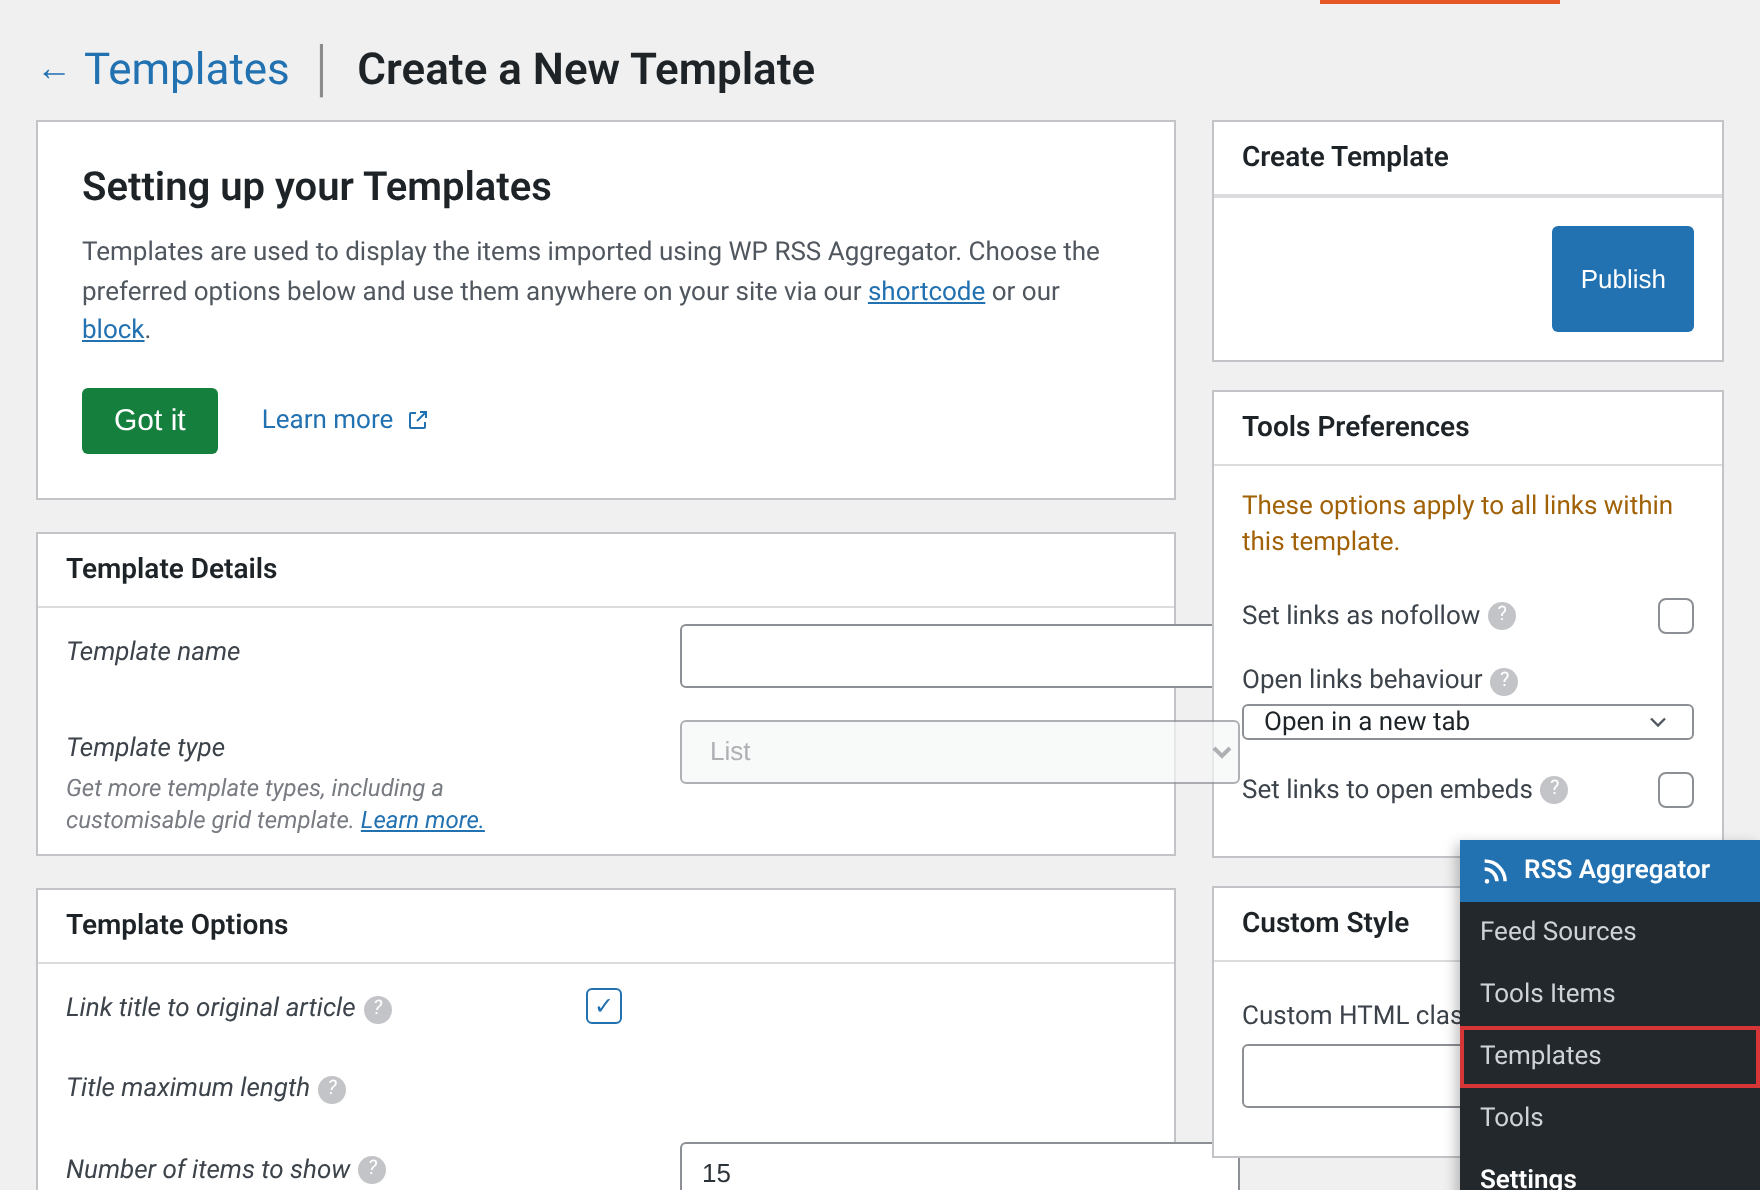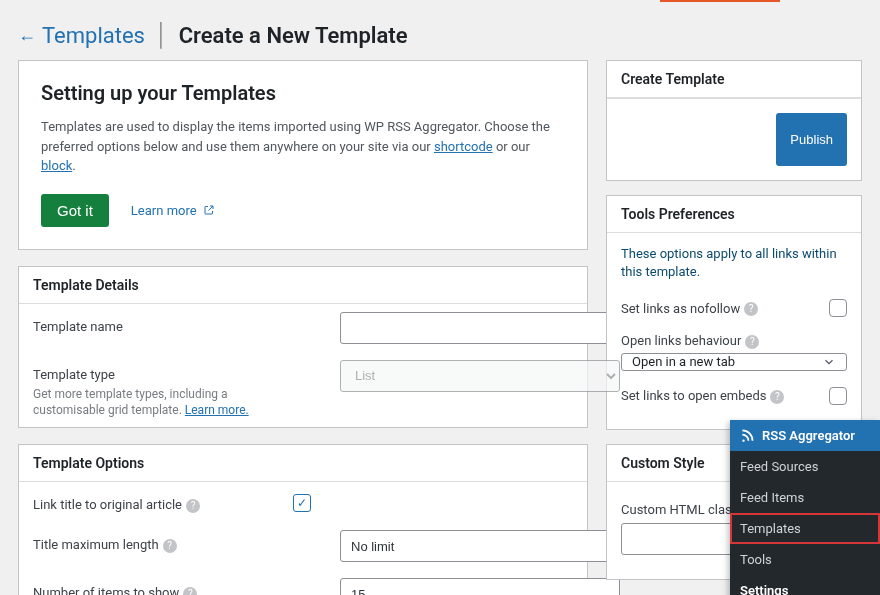--- a/index.html
+++ b/index.html
@@ -62,41 +62,42 @@
   .form-row {
     display:flex; align-items:flex-start;
     gap:20px;
     padding: 8px 14px;
   }
   .form-label {
     width: 240px;
     color:#3c434a;
     line-height:1.4;
     padding-top:6px;
+    font-style:italic;
   }
   .form-label .sub { color:#787c82; font-size:12px; margin-top:2px; }
   .form-label .sub a { color:#2271b1; text-decoration:underline; }
   .form-control { flex:1; }
   .form-control input[type=text], .form-control select {
     width:100%; height:32px; border:1px solid #8c8f94; border-radius:3px;
     padding:0 10px; font-size:13px; background:#fff; color:#2c3338;margin-left:47px;
   }
   .form-control select:disabled { background:#f6f7f7; color:#8c8f94; }
   .chk {
     width:18px; height:18px; border:1px solid #2271b1; border-radius:3px;
     display:inline-flex; align-items:center; justify-content:center;
     color:#2271b1; font-size:12px; margin-top:4px;
   }
   .help-q {
     display:inline-block; width:14px; height:14px; border-radius:50%;
     background:#c3c4c7; color:#fff; font-size:10px; text-align:center;
     line-height:14px; margin-left:4px; vertical-align:middle;
   }
 
-  .side-note { color:#0c4a6e; line-height:1.4; margin-bottom:10px; }
+  .side-note { color:#a16207; line-height:1.4; margin-bottom:10px; }
   .side-row {
     display:flex; align-items:center; justify-content:space-between;
     padding:8px 0;
   }
   .side-row .lbl { color:#3c434a; }
   .side-check {
     width:18px; height:18px; border:1px solid #8c8f94; border-radius:4px; background:#fff;
   }
   .side-select {
     width:100%; height:18px; border:1px solid #8c8f94; border-radius:3px;
@@ -194,23 +195,20 @@
           <span>Link title to original article</span><span class="help-q">?</span>
         </div>
         <div class="form-control">
           <span class="chk">✓</span>
         </div>
       </div>
       <div class="form-row">
         <div class="form-label">
           <span>Title maximum length</span><span class="help-q">?</span>
         </div>
-        <div class="form-control">
-          <input type="text" value="No limit" style="">
-        </div>
       </div>
       <div class="form-row">
         <div class="form-label">
           <span>Number of items to show</span><span class="help-q">?</span>
         </div>
         <div class="form-control">
           <input type="text" value="15" style="">
         </div>
       </div>
     </div>
@@ -264,17 +262,17 @@
 </div>
 
 <div class="admin-popup">
   <div class="hd">
     <svg class="rss-icon" viewBox="0 0 24 24" fill="#fff">
         <path d="M4 11a9 9 0 0 1 9 9h3A12 12 0 0 0 4 8v3zm0-7a16 16 0 0 1 16 16h3A19 19 0 0 0 4 1v3zm2 14a2 2 0 1 0 0 4 2 2 0 0 0 0-4z"></path>
       </svg>
     <span>RSS Aggregator</span>
   </div>
   <div class="item">Feed Sources</div>
-  <div class="item">Feed Items</div>
+  <div class="item">Tools Items</div>
   <div class="item hl">Templates</div>
   <div class="item">Tools</div>
   <div class="item bold">Settings</div>
 </div>
 
 </body></html>

